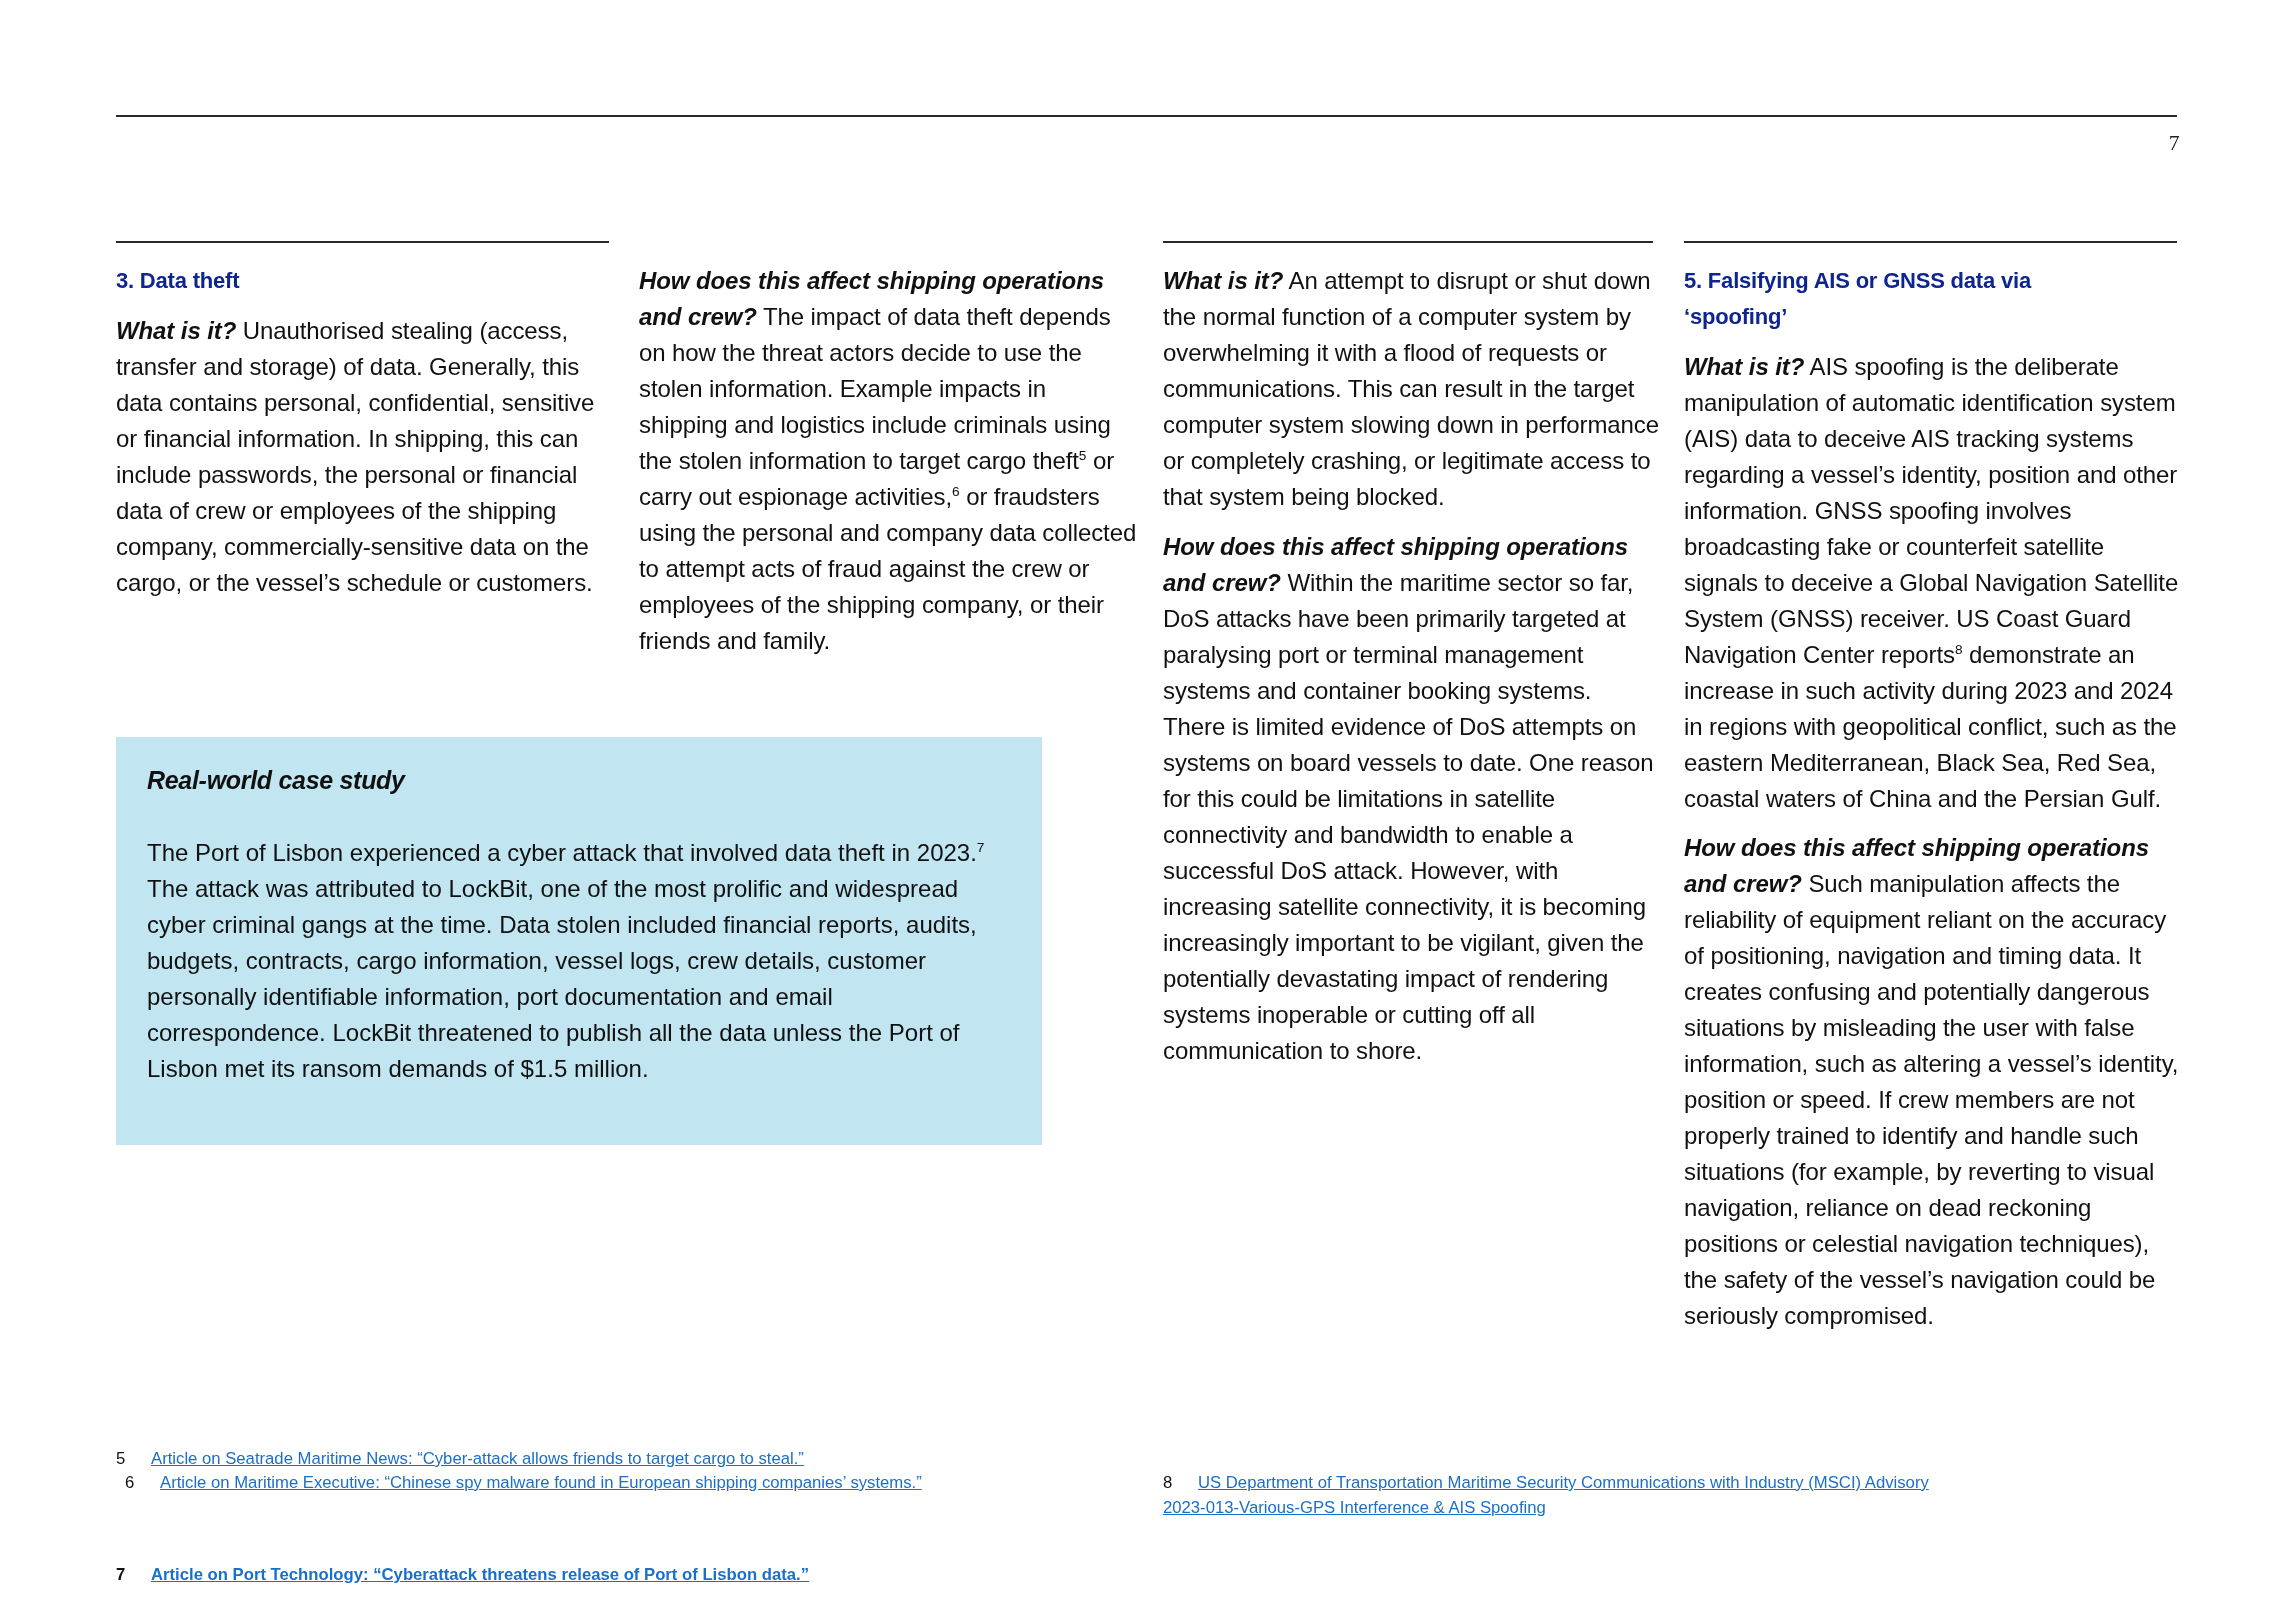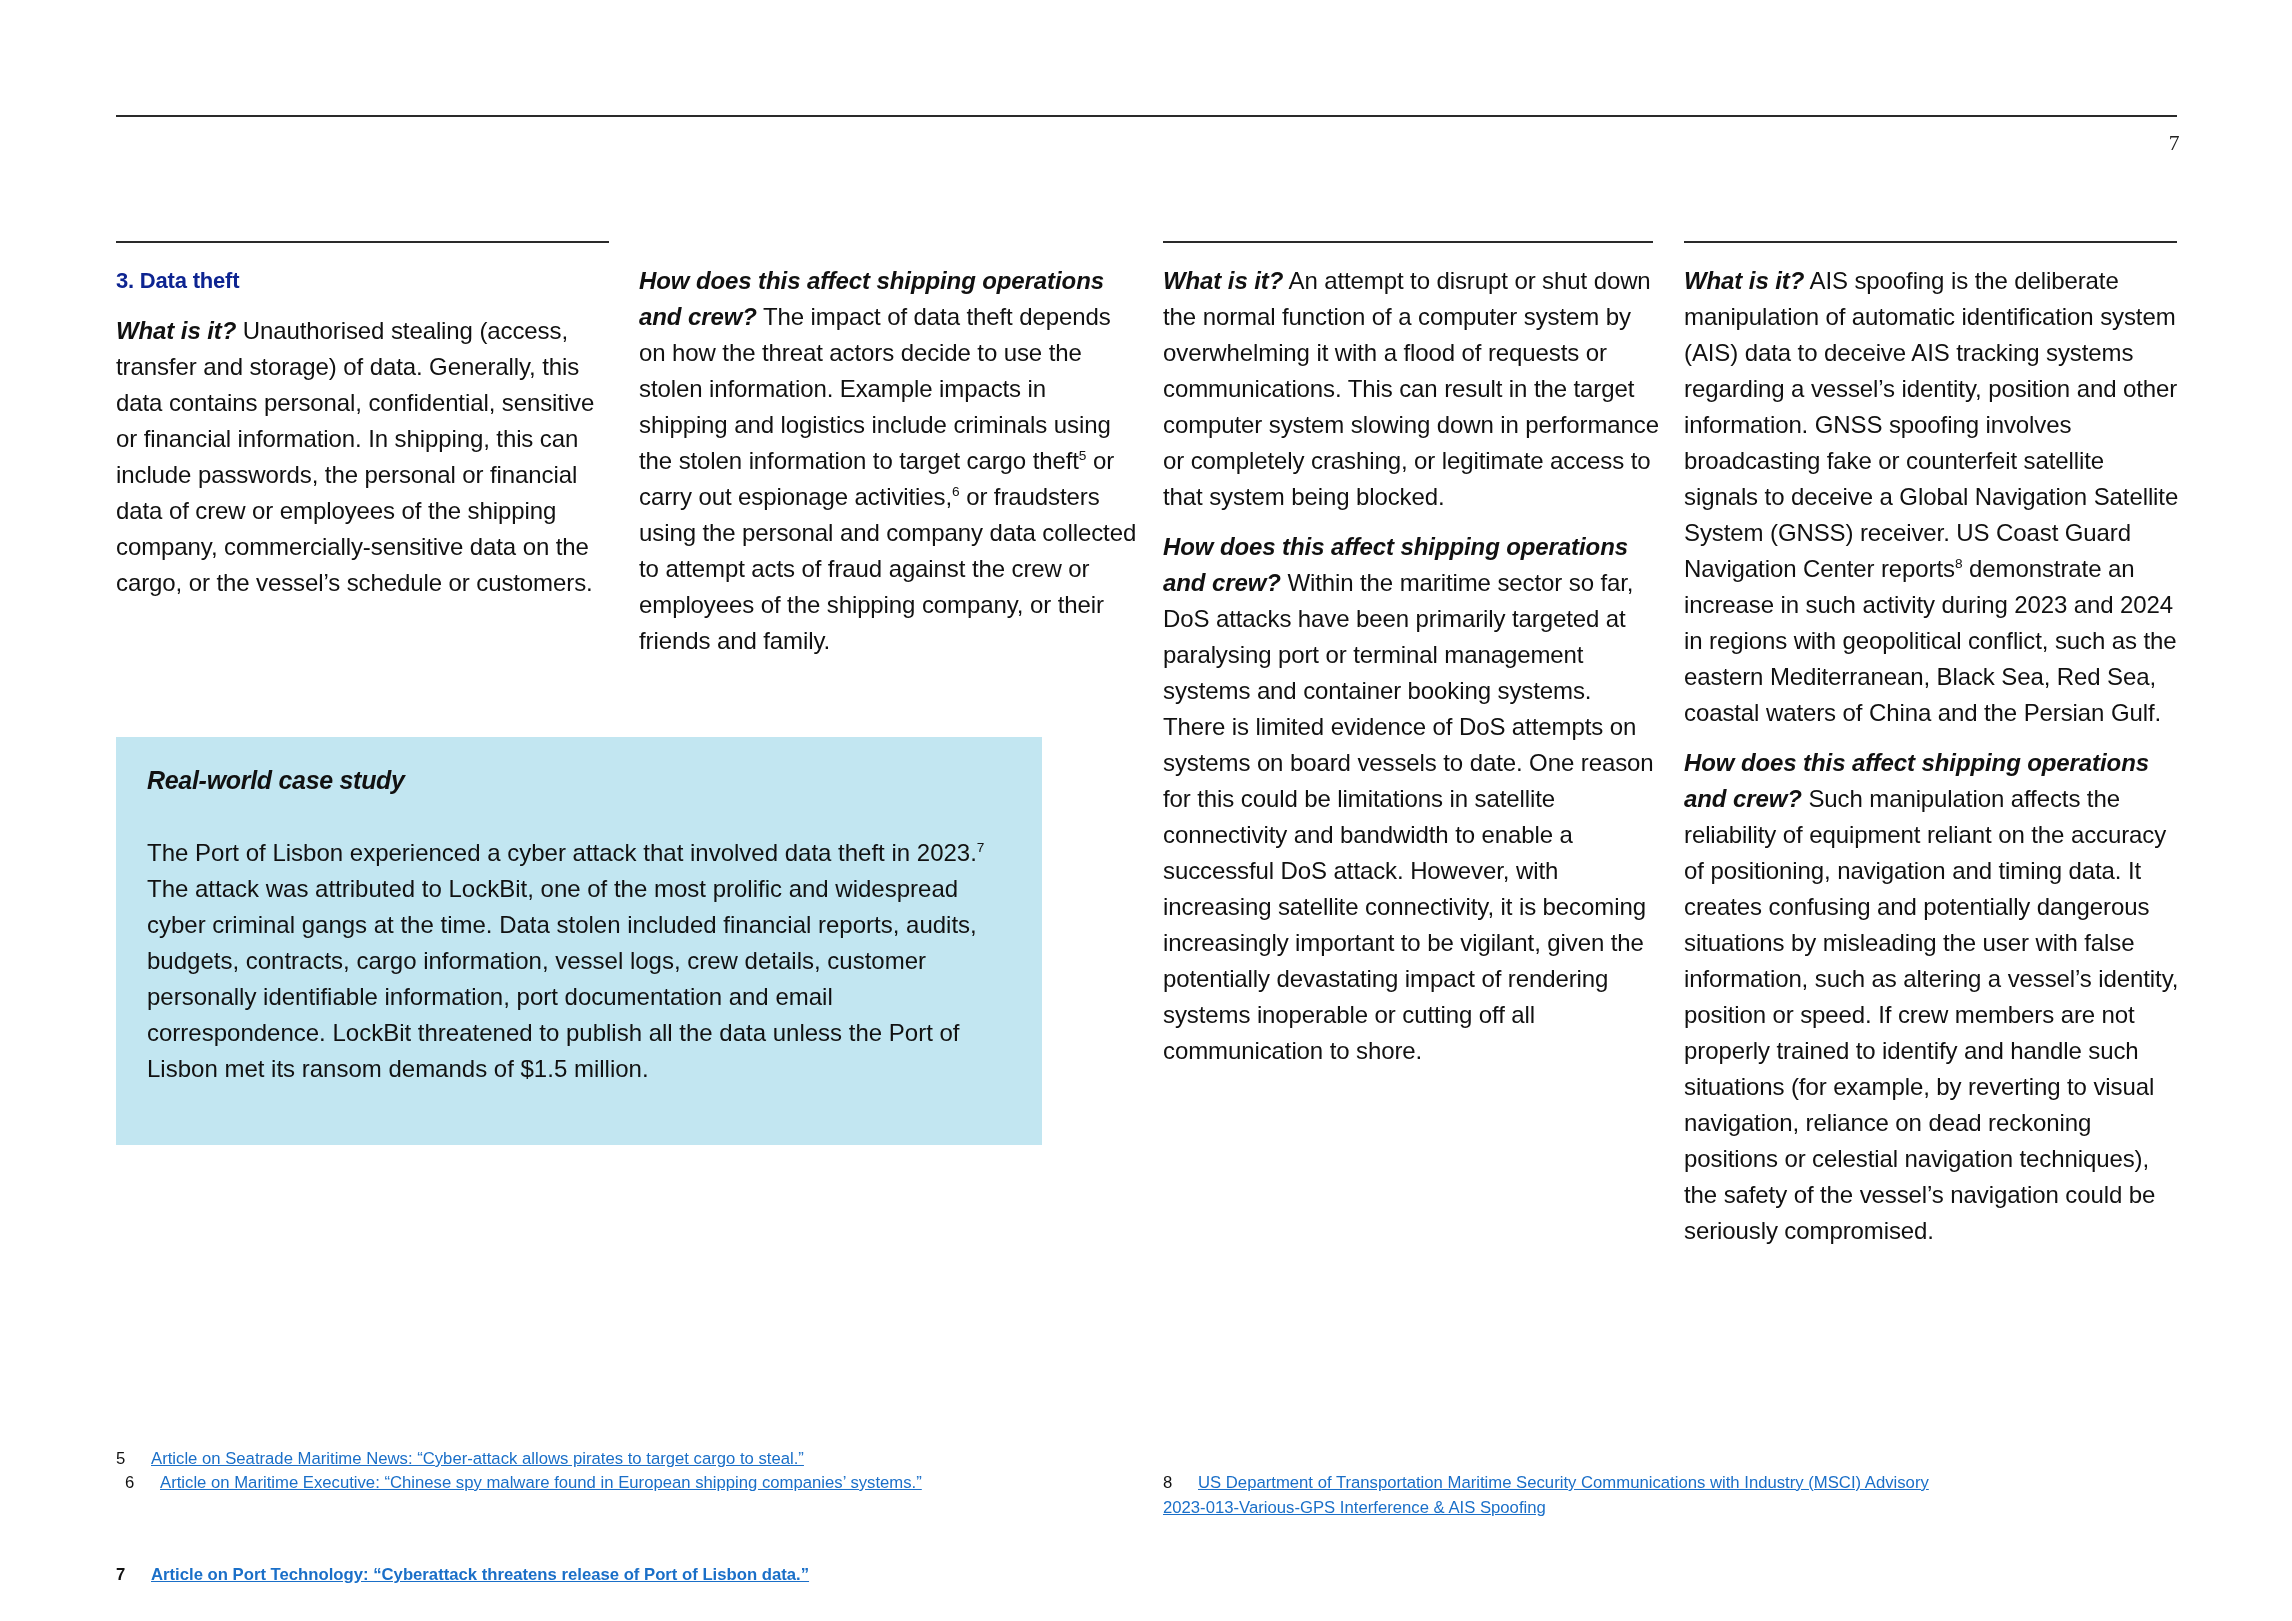--- a/index.html
+++ b/index.html
@@ -38,31 +38,32 @@
 <div class="col" style="left:639px; width:500px;">
   <p><span class="lead">How does this affect shipping operations and crew?</span><span> The impact of data theft depends on how the threat actors decide to use the stolen information. Example impacts in shipping and logistics include criminals using the stolen information to target cargo theft</span><sup>5</sup><span> or carry out espionage activities,</span><sup>6</sup><span> or fraudsters using the personal and company data collected to attempt acts of fraud against the crew or employees of the shipping company, or their friends and family.</span></p>
 </div>
 
 <div class="col" style="left:1163px; width:496px;">
   <p><span class="lead">What is it?</span><span> An attempt to disrupt or shut down the normal function of a computer system by overwhelming it with a flood of requests or communications. This can result in the target computer system slowing down in performance or completely crashing, or legitimate access to that system being blocked.</span></p>
   <p><span class="lead">How does this affect shipping operations and crew?</span><span> Within the maritime sector so far, DoS attacks have been primarily targeted at paralysing port or terminal management systems and container booking systems. There is limited evidence of DoS attempts on systems on board vessels to date. One reason for this could be limitations in satellite connectivity and bandwidth to enable a successful DoS attack. However, with increasing satellite connectivity, it is becoming increasingly important to be vigilant, given the potentially devastating impact of rendering systems inoperable or cutting off all communication to shore.</span></p>
 </div>
 
 <div class="col" style="left:1684px; width:500px;">
+  <h2 style="width:372px;">5. Falsifying AIS or GNSS data via ‘spoofing’</h2>
   <p><span class="lead">What is it?</span><span> AIS spoofing is the deliberate manipulation of automatic identification system (AIS) data to deceive AIS tracking systems regarding a vessel’s identity, position and other information. GNSS spoofing involves broadcasting fake or counterfeit satellite signals to deceive a Global Navigation Satellite System (GNSS) receiver. US Coast Guard Navigation Center reports</span><sup>8</sup><span> demonstrate an increase in such activity during 2023 and 2024 in regions with geopolitical conflict, such as the eastern Mediterranean, Black Sea, Red Sea, coastal waters of China and the Persian Gulf.</span></p>
   <p><span class="lead">How does this affect shipping operations and crew?</span><span> Such manipulation affects the reliability of equipment reliant on the accuracy of positioning, navigation and timing data. It creates confusing and potentially dangerous situations by misleading the user with false information, such as altering a vessel’s identity, position or speed. If crew members are not properly trained to identify and handle such situations (for example, by reverting to visual navigation, reliance on dead reckoning positions or celestial navigation techniques), the safety of the vessel’s navigation could be seriously compromised.</span></p>
 </div>
 
 <div class="case">
   <h3>Real-world case study</h3>
   <p><span>The Port of Lisbon experienced a cyber attack that involved data theft in 2023.</span><sup>7</sup><span> The attack was attributed to LockBit, one of the most prolific and widespread cyber criminal gangs at the time. Data stolen included financial reports, audits, budgets, contracts, cargo information, vessel logs, crew details, customer personally identifiable information, port documentation and email correspondence. LockBit threatened to publish all the data unless the Port of Lisbon met its ransom demands of $1.5 million.</span></p>
 </div>
 
 <div class="fn" style="left:116px; top:1447px;">
-  <span class="num">5</span><a>Article on Seatrade Maritime News: “Cyber-attack allows pirates to target cargo to steal.”</a>
+  <span class="num">5</span><a>Article on Seatrade Maritime News: “Cyber-attack allows friends to target cargo to steal.”</a>
 </div>
 <div class="fn" style="left:116px; top:1471px;margin-left:9px;">
   <span class="num">6</span><a>Article on Maritime Executive: “Chinese spy malware found in European shipping companies’ systems.”</a>
 </div>
 <div class="fn" style="left:116px; top:1563px;font-weight:bold;">
   <span class="num">7</span><a>Article on Port Technology: “Cyberattack threatens release of Port of Lisbon data.”</a>
 </div>
 <div class="fn" style="left:1163px; top:1471px; width:980px;">
   <span class="num">8</span><a>US Department of Transportation Maritime Security Communications with Industry (MSCI) Advisory</a><br>
   <a>2023-013-Various-GPS Interference &amp; AIS Spoofing</a>

